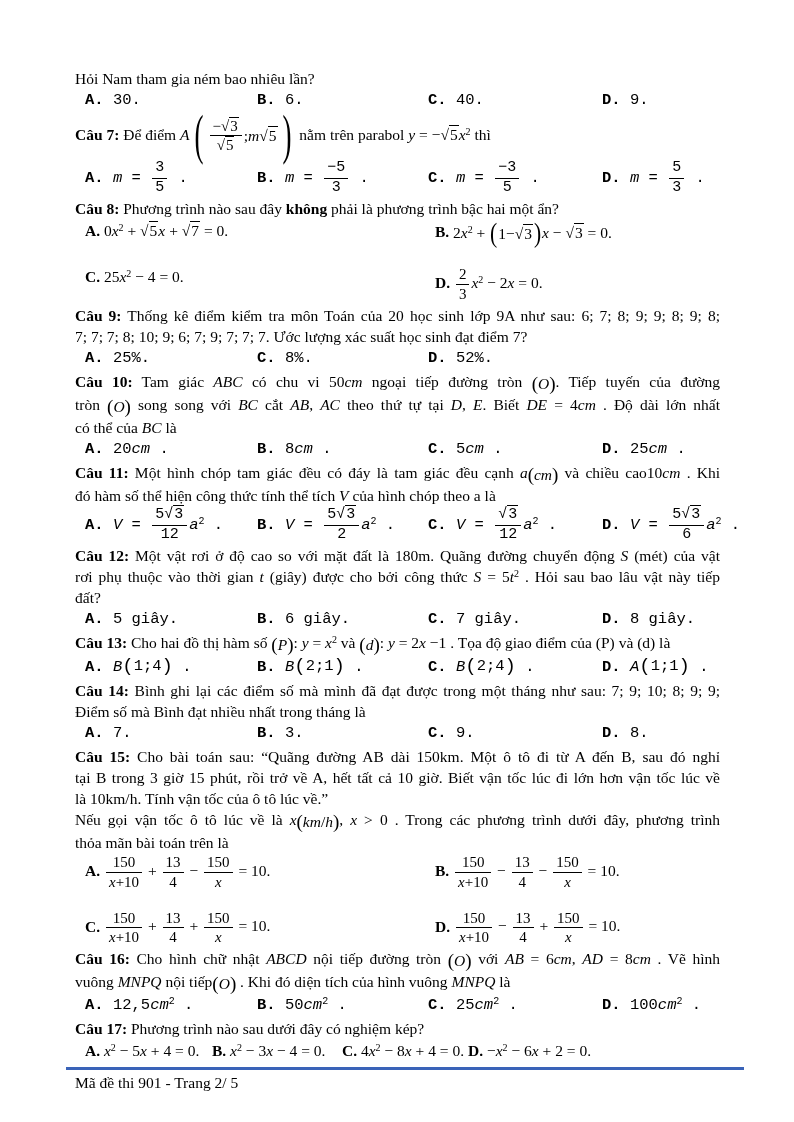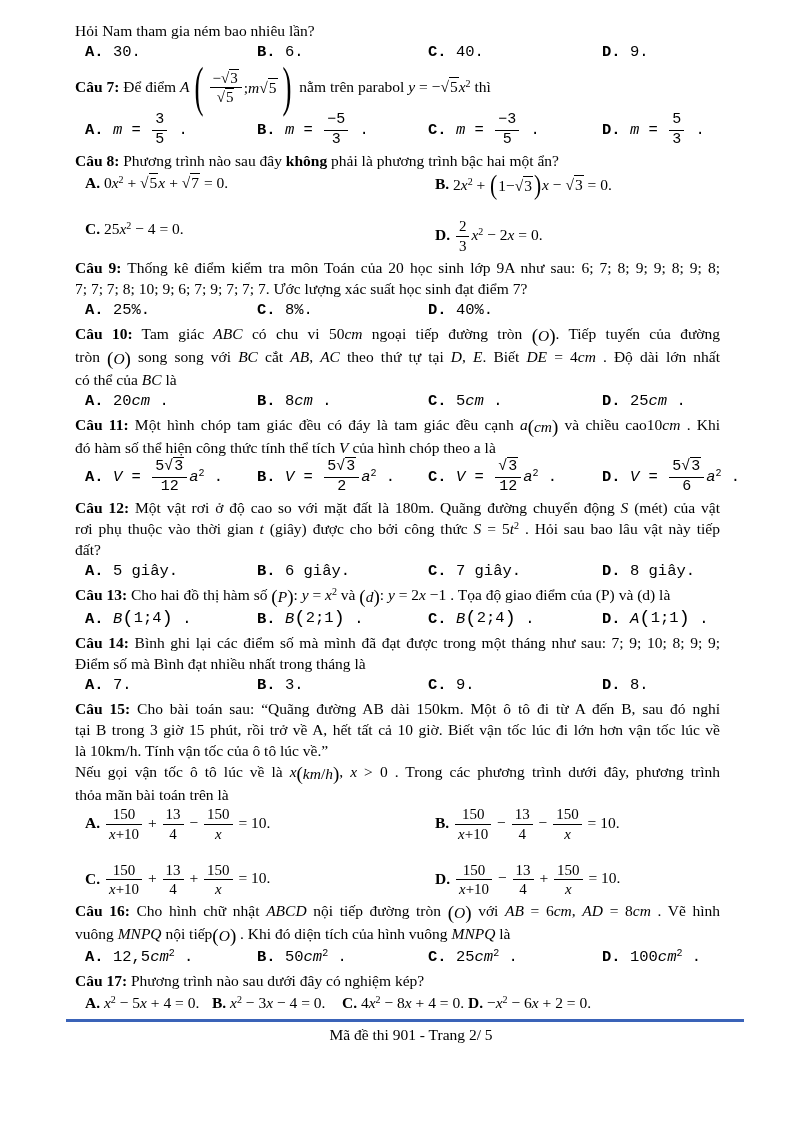--- a/index.html
+++ b/index.html
@@ -1,18 +1,18 @@
 <!DOCTYPE html>
 <html><head>
 <meta charset="utf-8">
 <style>
   html,body{margin:0;padding:0;background:#fff;}
   body{width:794px;height:1122px;overflow:hidden;color:#000;
        font-family:"Liberation Serif","DejaVu Serif",serif;font-size:15.5px;}
-  .page{padding:20px 74px 0 75px;width:645px;}
+  .page{padding:68px 74px 0 75px;width:645px;}
   .qline{line-height:21px;min-height:21px;}
   .just{text-align:justify;text-align-last:justify;}
   b{font-weight:bold;}
   .math i{font-style:italic;}
   sup,.sup{font-size:10px;line-height:0;vertical-align:5px;}
   
   .frac{display:inline-flex;flex-direction:column;text-align:center;
         vertical-align:middle;margin:0 2px;line-height:1.12;font-size:15px;}
   .frac>.num{border-bottom:1px solid #000;padding:0 3px 1px;}
   .frac>.den{padding:1px 3px 0;}
@@ -26,21 +26,21 @@
   .pg1 .paren{font-size:19px;}
   .pg2 .paren{font-size:27px;transform:scaleX(.8);}
   .pg3 .paren{font-size:54px;transform:scaleX(.5);line-height:.85;font-weight:300;}
   
   .opts{padding-left:10px;margin:1px 0 2px;}
   .row4{display:grid;grid-template-columns:172px 171px 174px 1fr;font-family:Liberation Mono, monospace;}
   .row4-tight{display:grid;grid-template-columns:127px 130px 126px 1fr;}
   .grid2{display:grid;grid-template-columns:350px 1fr;row-gap:19px;}
   .opt{white-space:nowrap;line-height:21px;}
   .rule{height:2.5px;margin:6px -24px 0 -9px;}
-  .footer{text-align:center;line-height:22px;margin-right:-27px;padding-top:2px;}
+  .footer{text-align:left;line-height:22px;margin-right:-27px;padding-top:2px;}
 </style>
 </head>
 <body>
 
 <div class="page">
   <div id="questions">
       <div class="question">
         <div class="qline">Hỏi Nam tham gia ném bao nhiêu lần?</div>
         <div class="opts row4">
           <div class="opt"><b>A.</b> <span>30.</span></div>
@@ -92,21 +92,21 @@
                   <span class="den">3</span>
                 </span><i>x</i><span class="sup">2</span> − 2<i>x</i> = 0.</span></span></div>
         </div>
       </div>
       <div class="question">
         <div class="qline just"><b>Câu 9:</b> Thống kê điểm kiểm tra môn Toán của 20 học sinh lớp 9A như sau: 6; 7; 8; 9; 9; 8; 9; 8;</div>
         <div class="qline">7; 7; 7; 8; 10; 9; 6; 7; 9; 7; 7; 7. Ước lượng xác suất học sinh đạt điểm 7?</div>
         <div class="opts row4">
           <div class="opt"><b>A.</b> <span>25%.</span></div>
           <div class="opt"><b>C.</b> <span>8%.</span></div>
-          <div class="opt"><b>D.</b> <span>40%.</span></div>
+          <div class="opt"><b>D.</b> <span>52%.</span></div>
         </div>
       </div>
       <div class="question">
         <div class="qline just"><b>Câu 10:</b> Tam giác <span class="math"><i>ABC</i></span> có chu vi 50<span class="math"><i>cm</i></span> ngoại tiếp đường tròn <span class="math"><span class="pgroup pg1">
               <span class="paren">(</span>
               <span class="pinner">
                 <i>O</i>
               </span>
               <span class="paren">)</span>
             </span></span>. Tiếp tuyến của đường</div>

